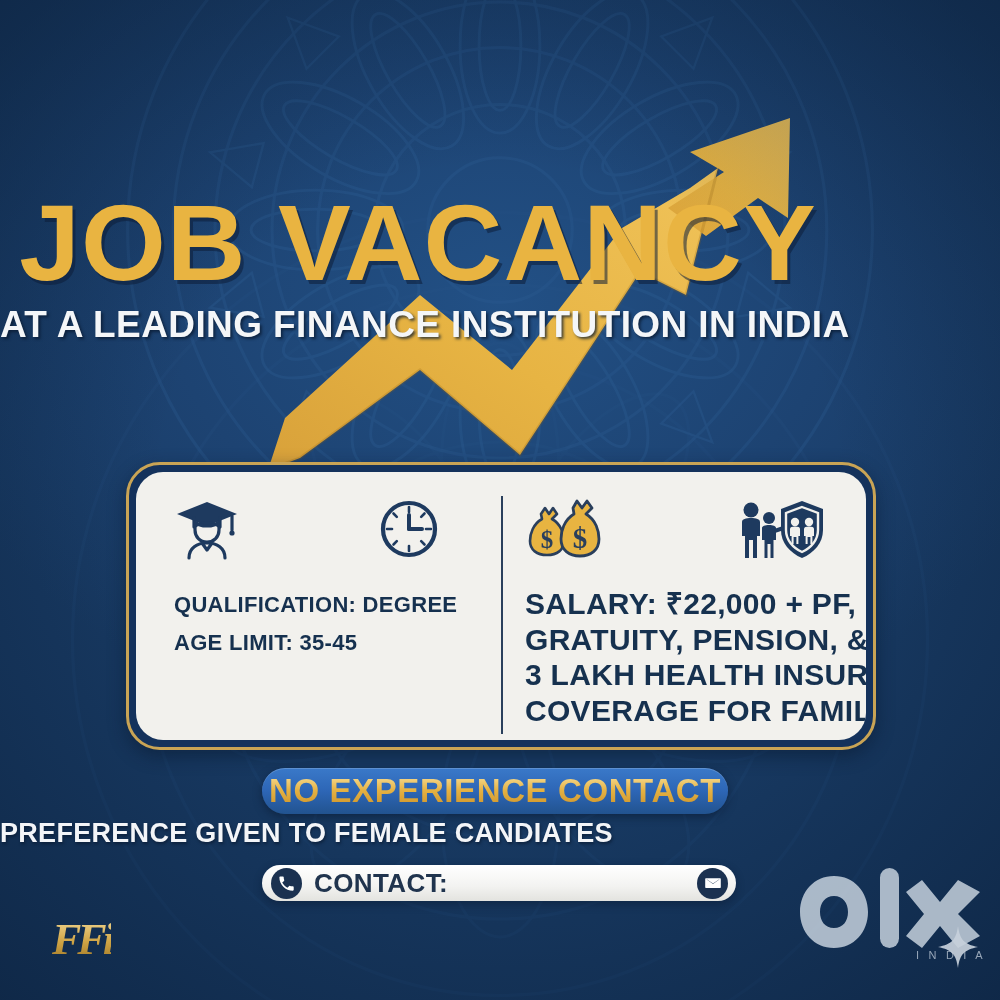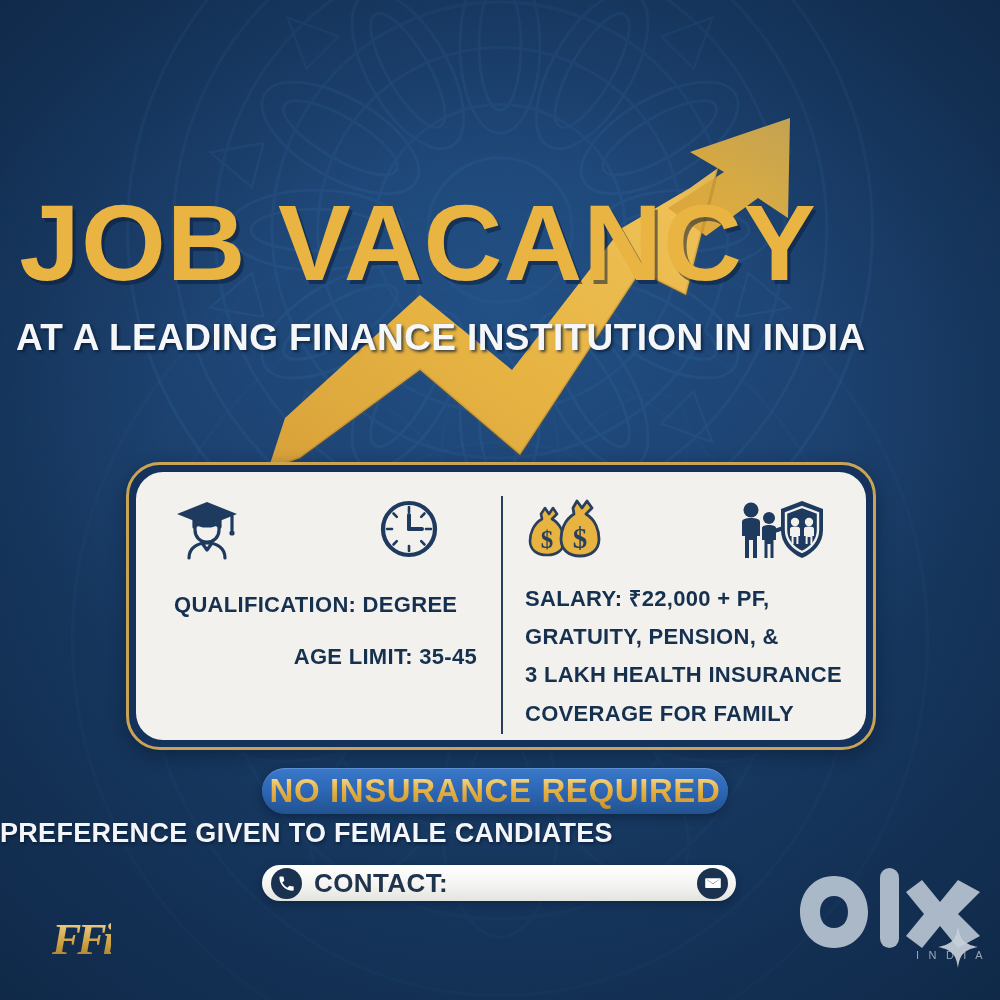--- a/index.html
+++ b/index.html
@@ -58,29 +58,28 @@
     font-size:107px;
     line-height:.96;
     font-weight:bold;
     letter-spacing:1px;
     color:#e9b441;
     text-shadow:3px 4px 0 rgba(12,30,56,.55);
     transform:scaleX(1.02);
     white-space:nowrap;
   }
   .subhead {
-    margin-top:22px;
+    margin-top:9px;
     font-family:"Liberation Sans Narrow","Liberation Sans", sans-serif;
     font-size:37px;
     font-weight:bold;
     letter-spacing:.4px;
     color:#f4f6f8;
     text-shadow:2px 2px 3px rgba(10,25,48,.75);
     white-space:nowrap;
-    padding-left:16px;
   }
 
   
   .card-outer {
     position:absolute;
     left:126px; top:462px;
     width:750px; height:288px;
     border-radius:34px;
     border:3px solid #c8a košt;
     border:3px solid #c9a455;
@@ -118,23 +117,23 @@
   .icon-row.left-icons  { justify-content:flex-start; gap:138px; }
   .icon-row.right-icons { justify-content:flex-start; gap:135px; }
   .info-text {
     font-family:"Liberation Sans Narrow","Liberation Sans", sans-serif;
     font-weight:bold;
     color:#16314f;
     letter-spacing:.3px;
   }
   .left-lines { margin-top:30px; }
   .left-lines .line { font-size:22px; line-height:1.0; }
-  .left-lines .line + .line { margin-top:30px;text-align:right; }
+  .left-lines .line + .line { margin-top:16px; }
   .right-lines { margin-top:22px; }
-  .right-lines .line { font-size:22px; line-height:1.19; white-space:nowrap;margin-top:12px; }
+  .right-lines .line { font-size:30px; line-height:1.19; white-space:nowrap; }
 
   
   .pill {
     position:absolute;
     left:262px; top:768px;
     width:466px; height:46px;
     border-radius:23px;
     background:linear-gradient(180deg,#3a79c9 0%,#2d66b6 50%,#22538f 100%);
     box-shadow:0 3px 9px rgba(8,22,44,.5), inset 0 1px 0 rgba(255,255,255,.18);
     display:flex; align-items:center; justify-content:center;
@@ -485,21 +484,21 @@
           <div class="info-text line">GRATUITY, PENSION, &amp;</div>
           <div class="info-text line">3 LAKH HEALTH INSURANCE</div>
           <div class="info-text line">COVERAGE FOR FAMILY</div>
         </div>
       </div>
 
     </div>
   </div>
 
   <div class="pill">
-    <span class="pill-text">NO INSURANCE REQUIRED</span>
+    <span class="pill-text">NO EXPERIENCE CONTACT</span>
   </div>
 
   <div class="pref-line">PREFERENCE GIVEN TO FEMALE CANDIATES</div>
 
   <div class="contact-bar">
     <span class="circle-icon">
       <svg width="19" height="19" viewBox="0 0 24 24" fill="#ffffff">
         <path d="M6.6 10.8c1.4 2.8 3.8 5.1 6.6 6.6l2.2-2.2c.3-.3.7-.4 1-.2 1.2.4 2.4.6 3.7.6.6 0 1 .4 1 1V20c0 .6-.4 1-1 1C10.6 21 3 13.4 3 4c0-.6.4-1 1-1h3.5c.6 0 1 .4 1 1 0 1.3.2 2.5.6 3.7.1.3 0 .7-.2 1z"></path>
       </svg>
     </span>

